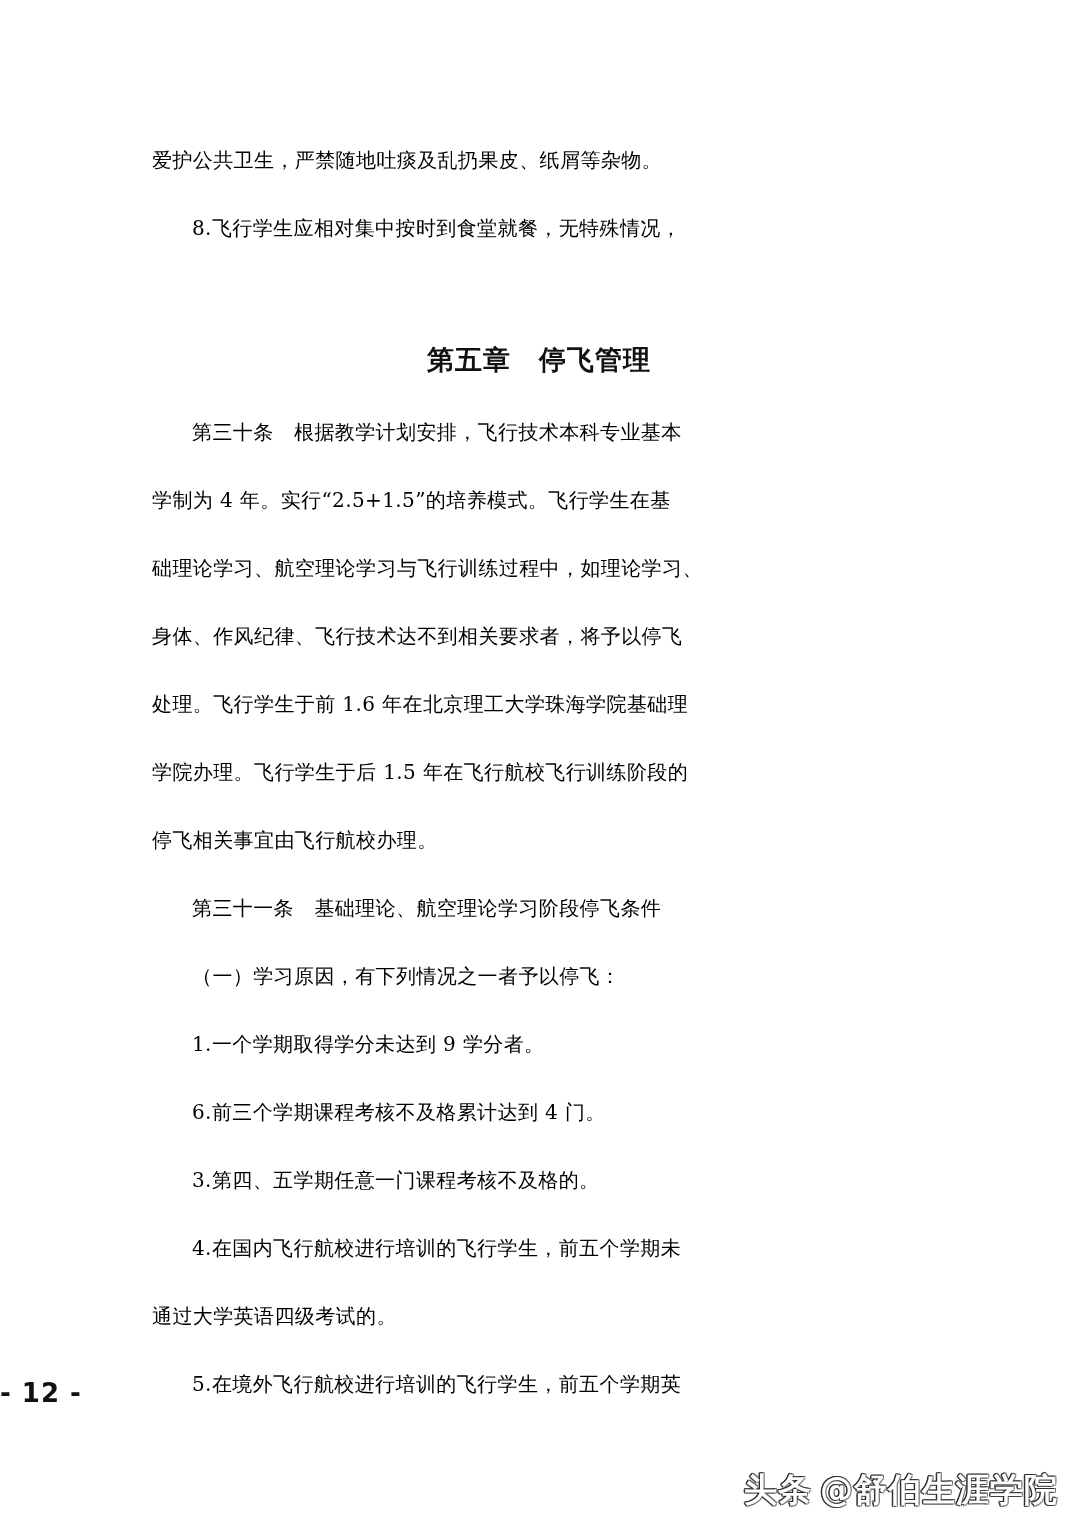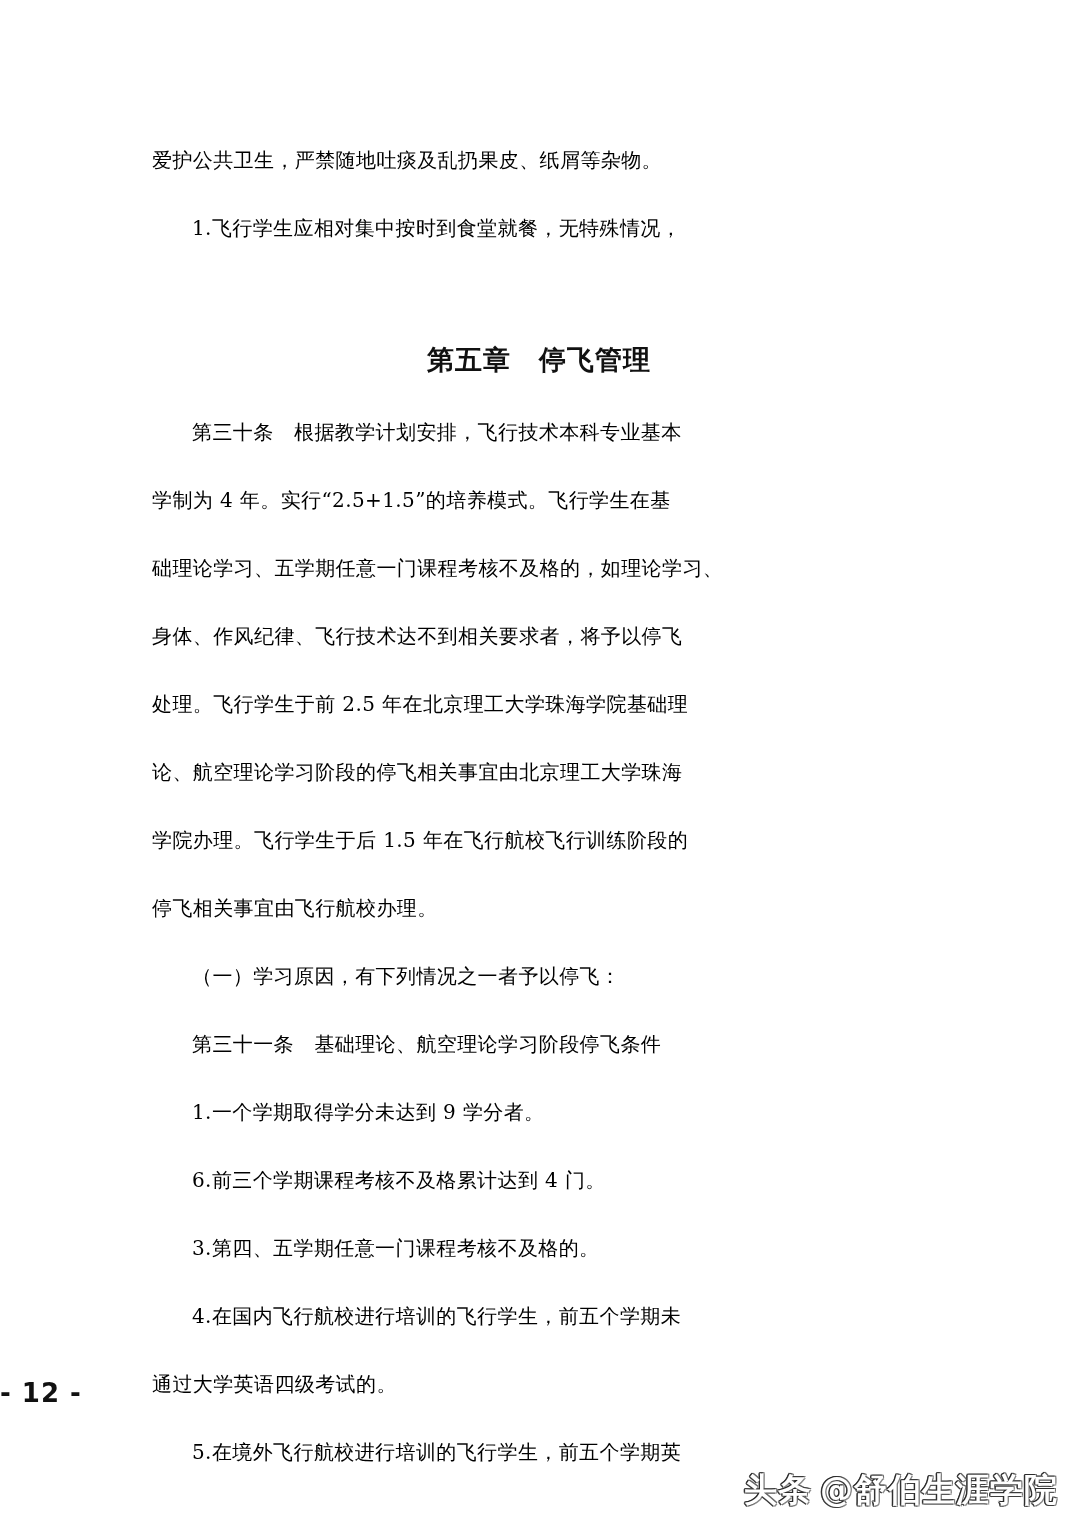--- a/index.html
+++ b/index.html
@@ -98,46 +98,45 @@
 
 <div class="page">
 
   <div class="content">
 
     <div class="linebox">
       <span class="ln">爱护公共卫生，严禁随地吐痰及乱扔果皮、纸屑等杂物。</span>
     </div>
 
     <div class="linebox">
-      <span class="ln ind2">1.飞行学生应相对集中按时到食堂就餐，无特殊情况，</span>
+      <span class="ln ind2">8.飞行学生应相对集中按时到食堂就餐，无特殊情况，</span>
     </div>
 
     <div class="vgap-before-heading"></div>
 
     <div class="chapter-heading">第五章　停飞管理</div>
 
     <div class="vgap-after-heading"></div>
 
     <div class="linebox">
       <span class="ln ind2">第三十条　根据教学计划安排，飞行技术本科专业基本</span>
       <span class="ln">学制为 4 年。实行“2.5+1.5”的培养模式。飞行学生在基</span>
-      <span class="ln">础理论学习、五学期任意一门课程考核不及格的，如理论学习、</span>
+      <span class="ln">础理论学习、航空理论学习与飞行训练过程中，如理论学习、</span>
       <span class="ln">身体、作风纪律、飞行技术达不到相关要求者，将予以停飞</span>
-      <span class="ln">处理。飞行学生于前 2.5 年在北京理工大学珠海学院基础理</span>
-      <span class="ln">论、航空理论学习阶段的停飞相关事宜由北京理工大学珠海</span>
+      <span class="ln">处理。飞行学生于前 1.6 年在北京理工大学珠海学院基础理</span>
       <span class="ln">学院办理。飞行学生于后 1.5 年在飞行航校飞行训练阶段的</span>
       <span class="ln">停飞相关事宜由飞行航校办理。</span>
     </div>
 
     <div class="linebox">
-      <span class="ln ind2">（一）学习原因，有下列情况之一者予以停飞：</span>
+      <span class="ln ind2">第三十一条　基础理论、航空理论学习阶段停飞条件</span>
     </div>
 
     <div class="linebox">
-      <span class="ln ind2">第三十一条　基础理论、航空理论学习阶段停飞条件</span>
+      <span class="ln ind2">（一）学习原因，有下列情况之一者予以停飞：</span>
     </div>
 
     <div class="linebox">
       <span class="ln ind2">1.一个学期取得学分未达到 9 学分者。</span>
     </div>
 
     <div class="linebox">
       <span class="ln ind2">6.前三个学期课程考核不及格累计达到 4 门。</span>
     </div>
 

